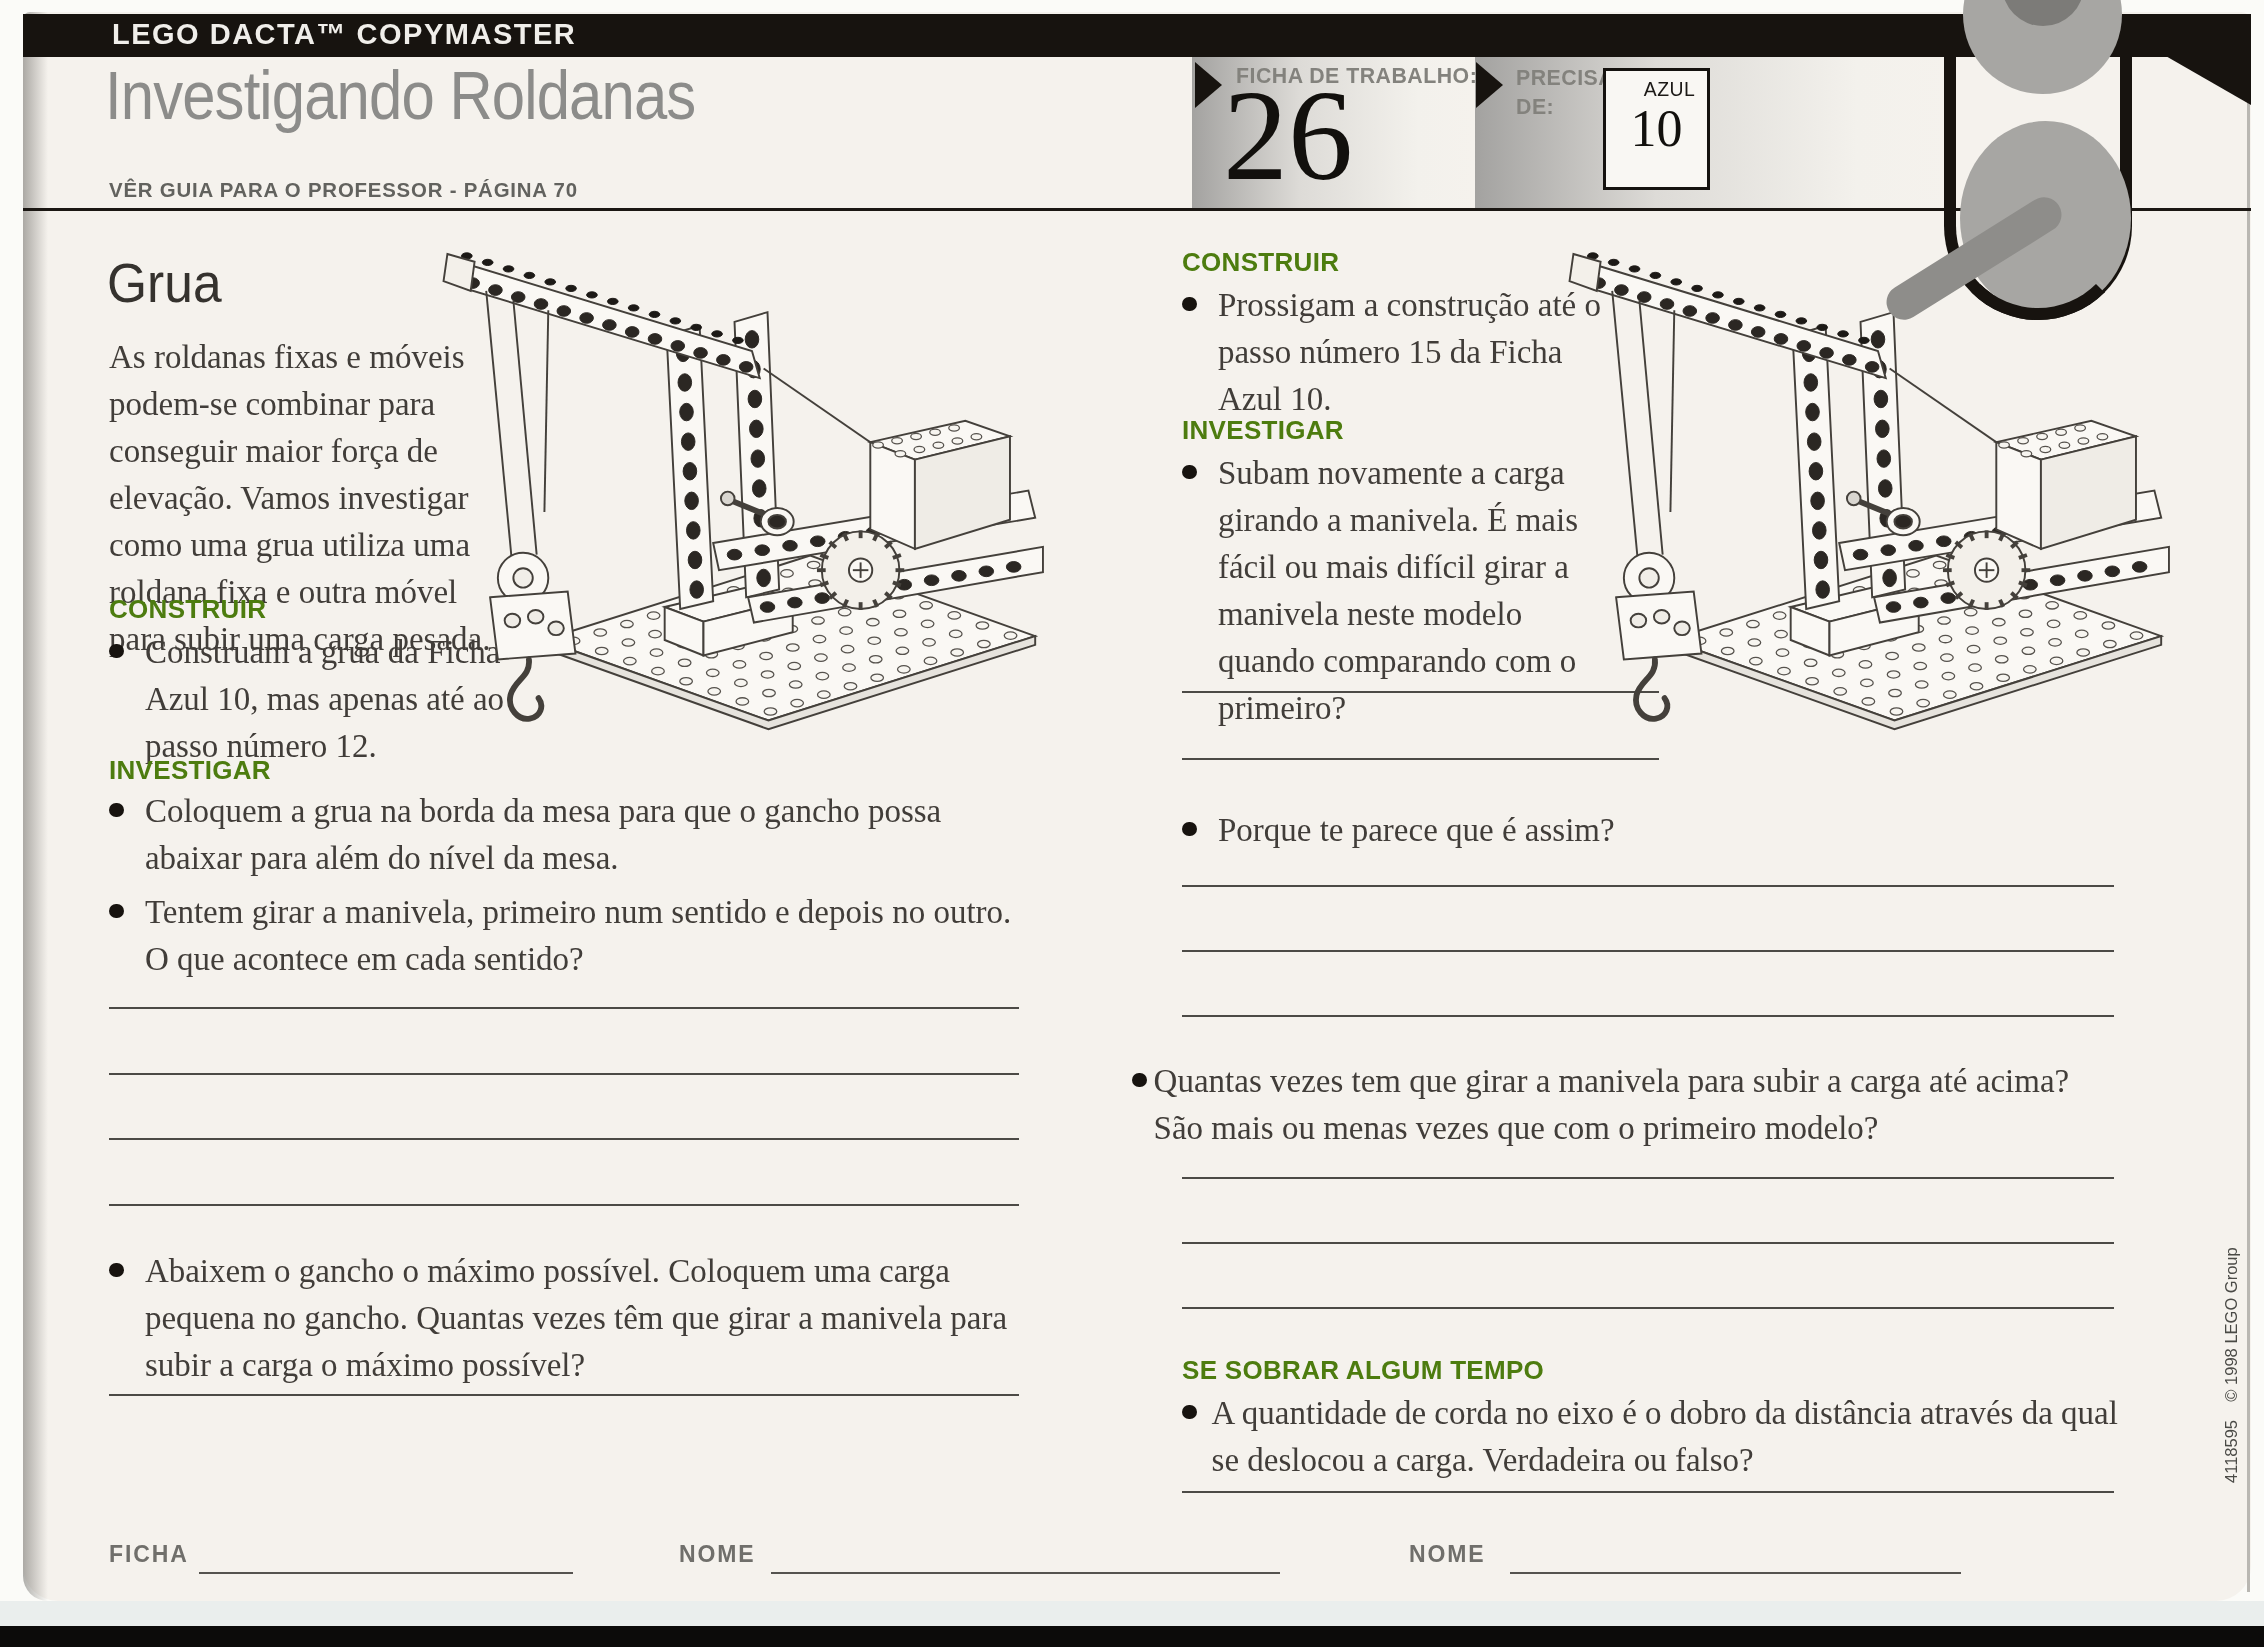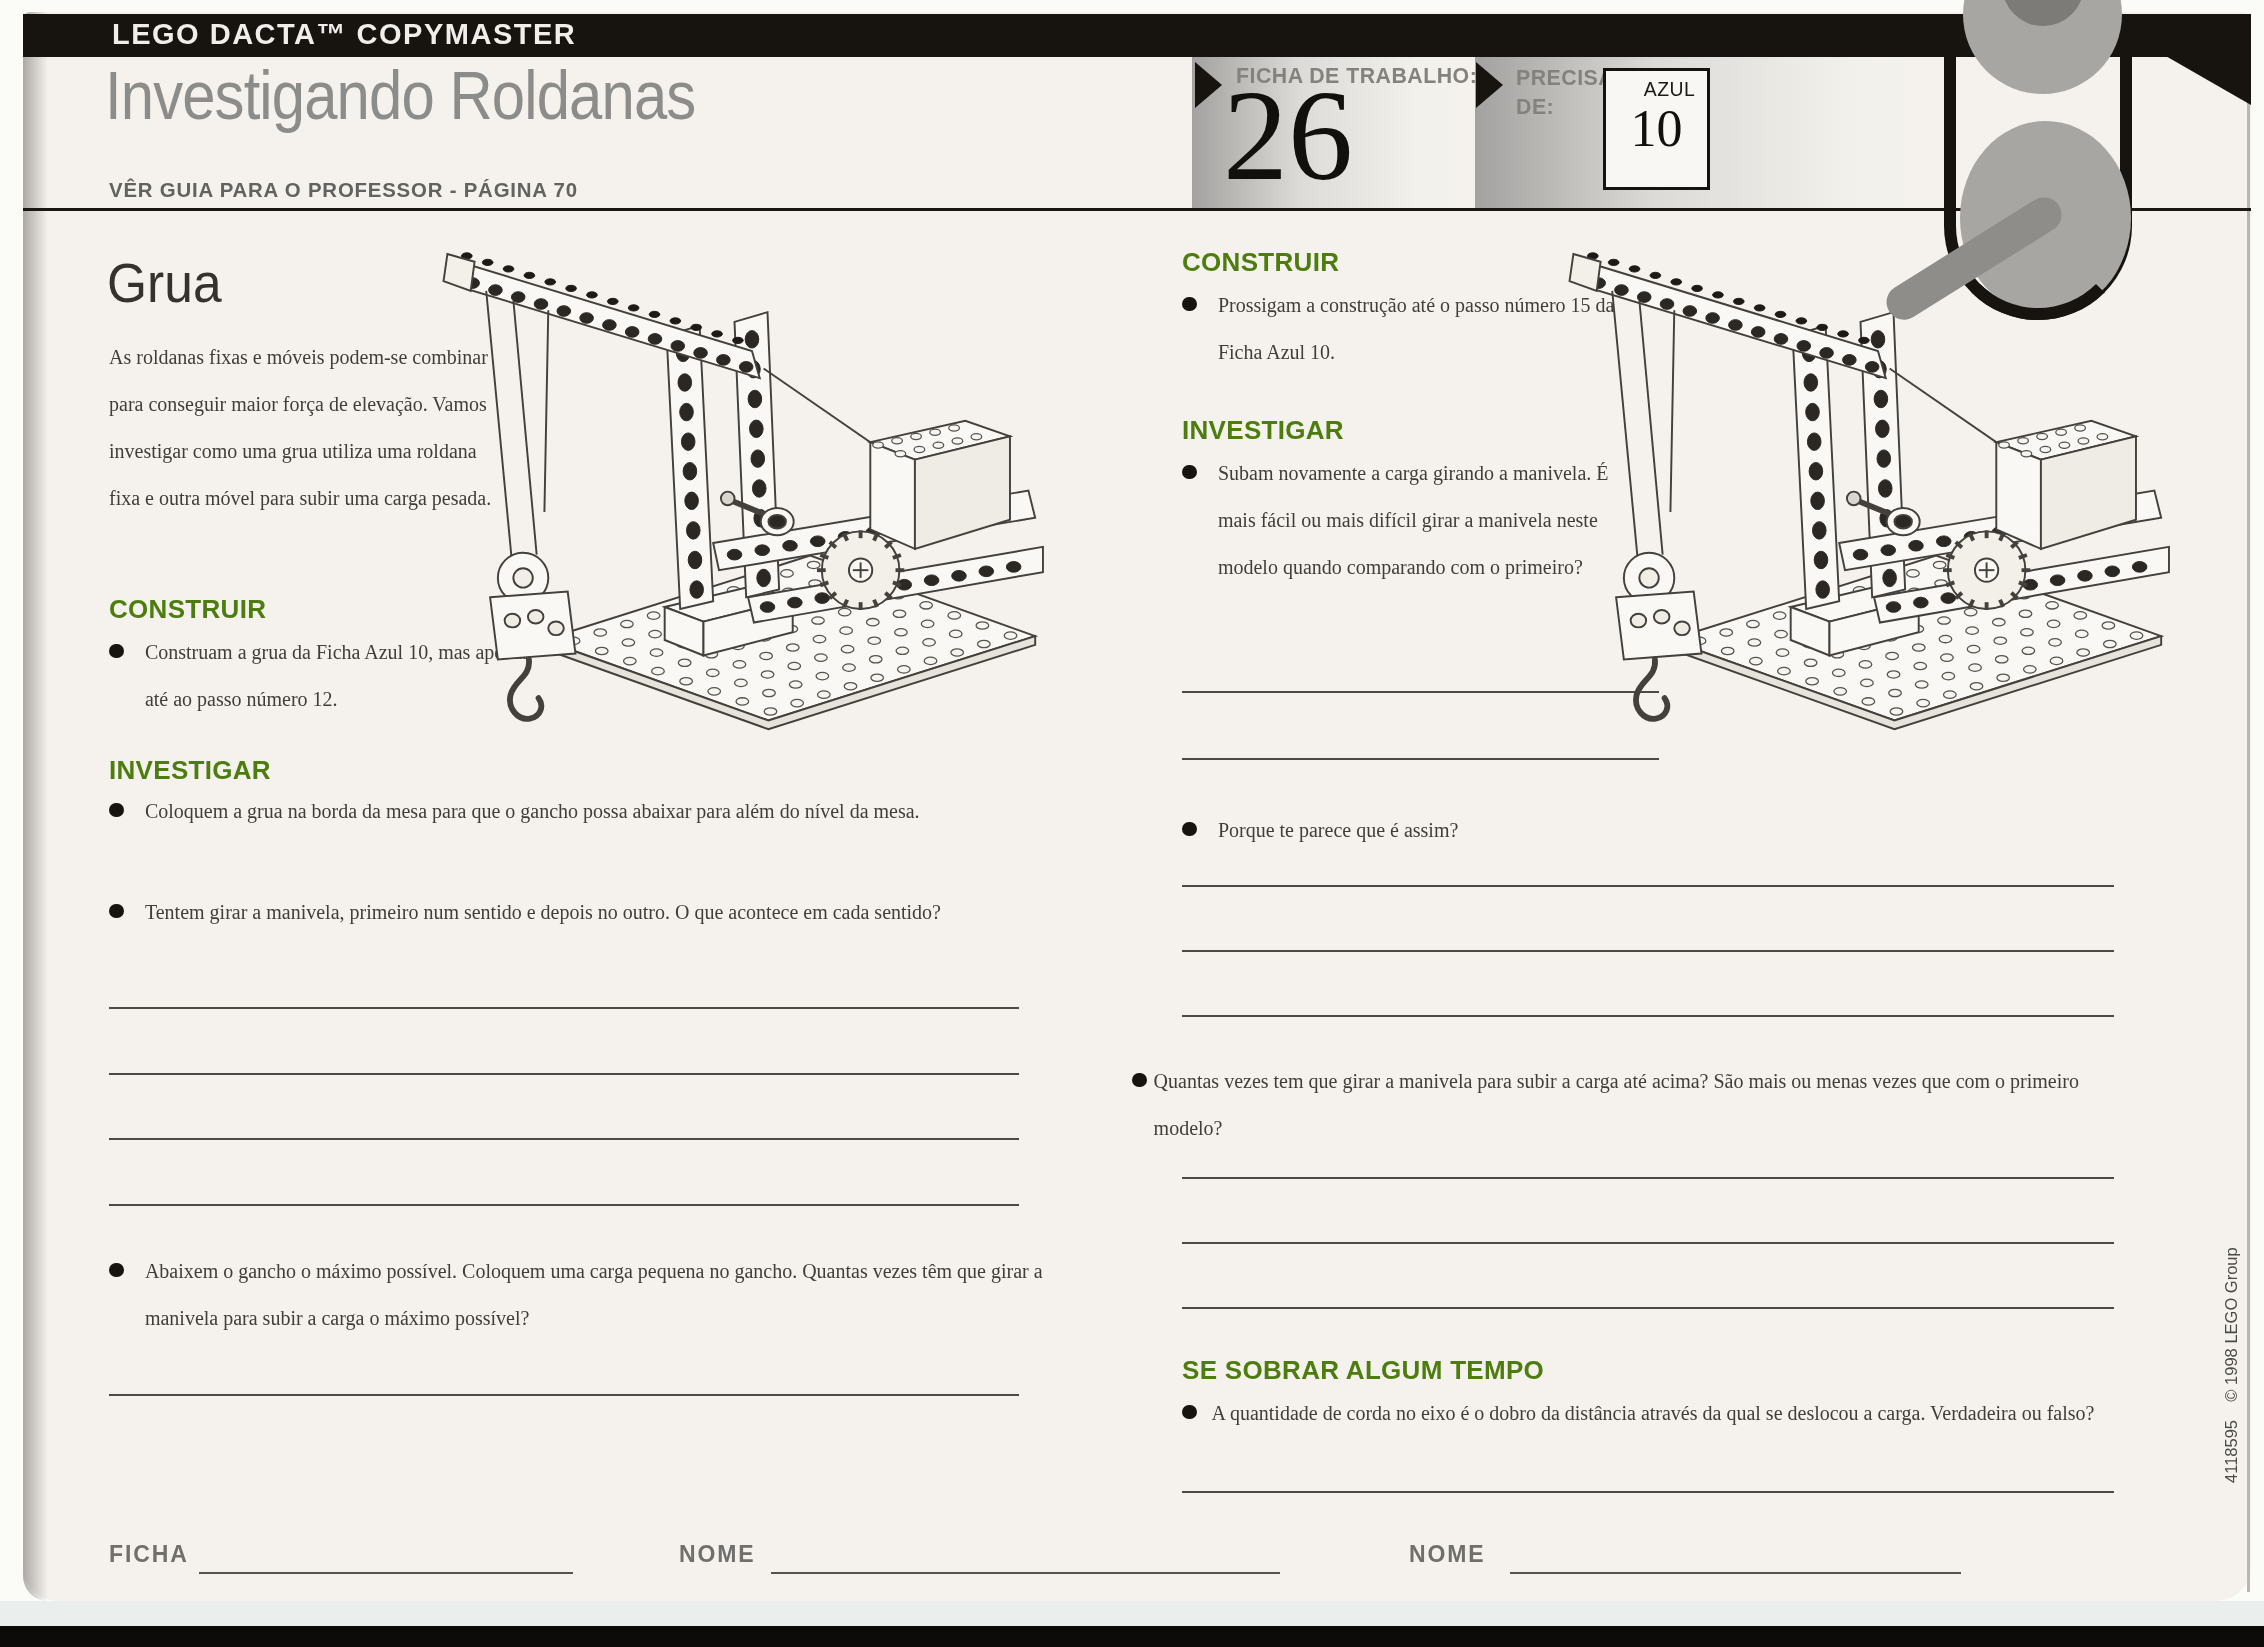--- a/index.html
+++ b/index.html
@@ -51,21 +51,21 @@
        background:#a7a6a3;z-index:3;}
   .pulley-arc{position:absolute;left:1944px;top:39px;width:188px;height:281px;box-sizing:border-box;
        border:12.6px solid transparent;border-bottom-color:#17130f;border-radius:0 0 94px 94px;z-index:4;}
   .pulley-rod{position:absolute;left:1874px;top:241px;width:200px;height:35px;border-radius:17.5px;
        background:#8e8d8a;transform:rotate(-32deg);z-index:5;}
   .pulley-small{position:absolute;left:1963px;top:-65px;width:159px;height:159px;border-radius:50%;
        background:#a7a6a3;z-index:6;}
   .pulley-hub{position:absolute;left:2002px;top:-56px;width:82px;height:82px;border-radius:50%;
        background:#7c7b78;z-index:7;}
   
-  .serif{font-family:"Liberation Serif",serif;color:#413d39;font-size:20px;line-height:47px;}
+  .serif{font-family:"Liberation Serif",serif;color:#413d39;font-size:33px;line-height:47px;}
   .abs{position:absolute;}
   .sec-title{position:absolute;font-size:26px;font-weight:bold;color:#4d7c0f;letter-spacing:0.3px;
        font-family:"Liberation Sans",sans-serif;white-space:nowrap;}
   .bullet{display:flex;gap:21.3px;}
   .dot{flex:0 0 14.6px;width:14.6px;height:14.6px;border-radius:50%;background:#17130f;margin-top:14.6px;}
   .grua{position:absolute;left:107px;top:250px;font-size:56px;color:#35322e;
        transform:scaleX(.92);transform-origin:left top;}
   .wline{position:absolute;height:1.9px;background:#4c4a46;}
   
   .foot-label{position:absolute;font-size:23px;font-weight:bold;color:#706f6b;letter-spacing:1.9px;}

